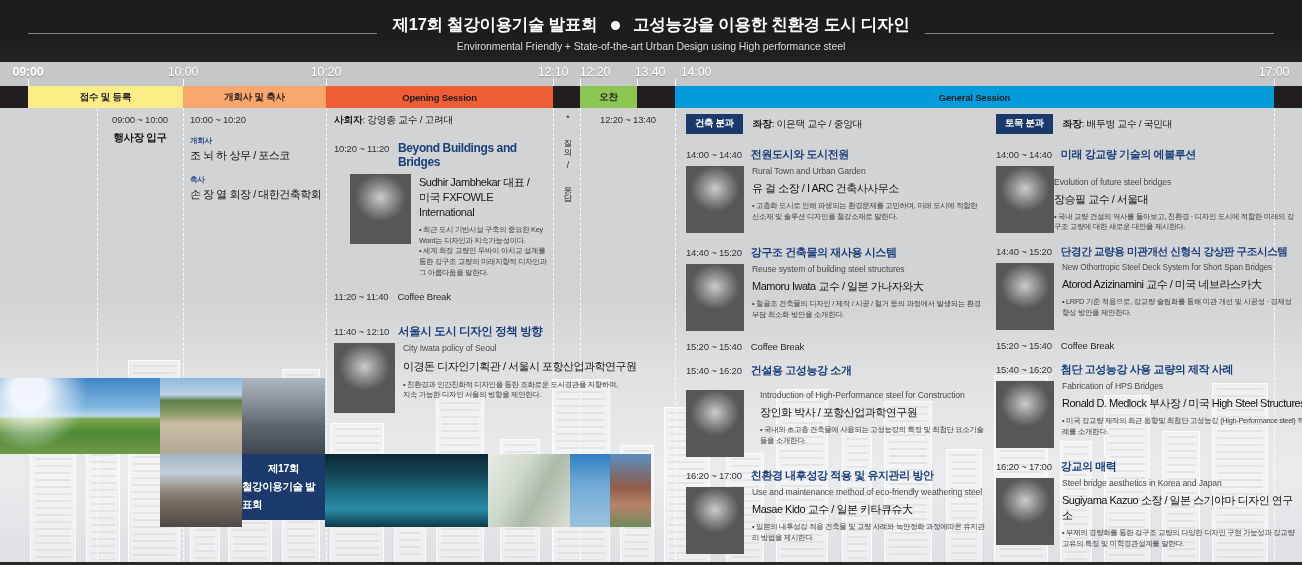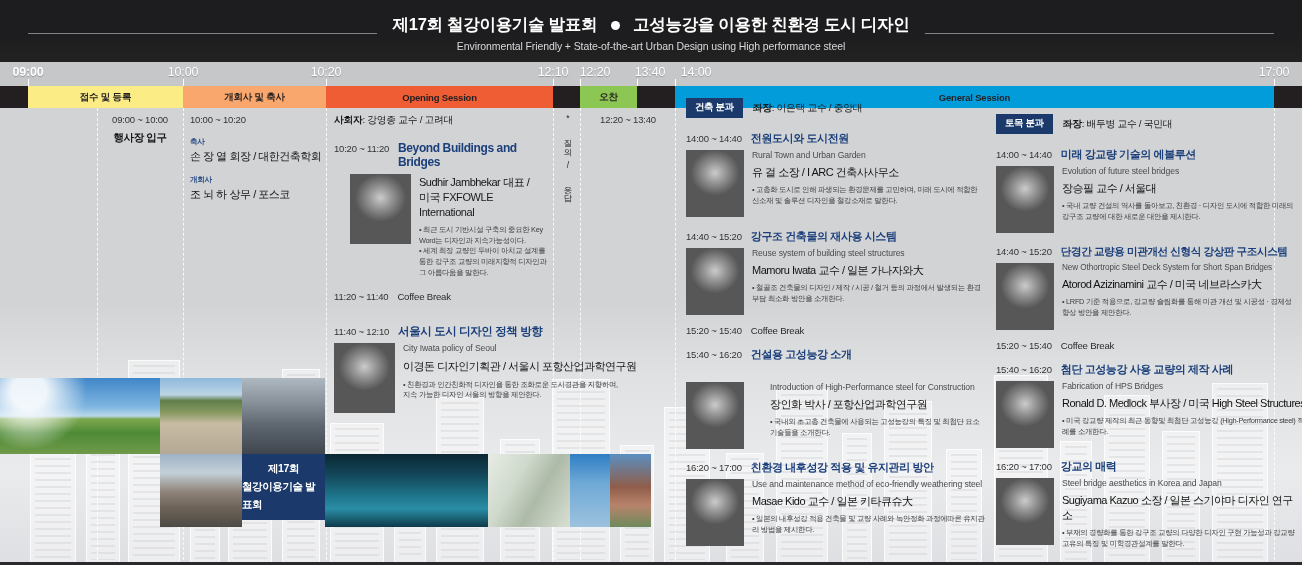--- a/index.html
+++ b/index.html
@@ -217,35 +217,35 @@
 <div class="vguide" style="left:1274px;"></div>
 
 <div class="col" style="left:100px; top:114px; width:80px; text-align:center;">
   <div class="time">09:00 ~ 10:00</div>
   <div style="font-size:10.5px; font-weight:bold; color:#121212; letter-spacing:-0.4px; margin-top:6px;">행사장 입구</div>
 </div>
 
 <div class="col" style="left:190px; top:114px; width:132px;">
   <div class="time">10:00 ~ 10:20</div>
 
+  <div style="margin-top:11px;">
+    <div class="small-label">개회사</div>
+    <div class="big-name" style="margin-top:2px;">
+      <span>조 뇌 하</span>
+      <span>상무 / 포스코</span>
+    </div>
+  </div>
+
   <div style="margin-top:12px;">
     <div class="small-label">축사</div>
     <div class="big-name" style="margin-top:2px;">
       <span>손 장 열</span>
       <span>회장 / 대한건축학회</span>
     </div>
   </div>
-
-  <div style="margin-top:11px;">
-    <div class="small-label">개회사</div>
-    <div class="big-name" style="margin-top:2px;">
-      <span>조 뇌 하</span>
-      <span>상무 / 포스코</span>
-    </div>
-  </div>
 </div>
 
 <div class="col" style="left:334px; top:114px; width:214px;">
 
   <div class="chair">
     <b>사회자</b><span>: 강영종 교수 / 고려대</span>
   </div>
 
   <div style="margin-top:14px; position:relative;">
     <div style="display:flex; align-items:baseline; gap:9px;">
@@ -297,21 +297,21 @@
     </div>
   </div>
 </div>
 
 <div id="qa-col" style="writing-mode:vertical-rl; text-orientation:upright; height:86px;">* 질의 / 응답</div>
 
 <div class="col" style="left:586px; top:114px; width:84px; text-align:center;">
   <div class="time">12:20 ~ 13:40</div>
 </div>
 
-<div class="col" style="left:686px; top:98px; width:300px;">
+<div class="col" style="left:686px; top:114px; width:300px;">
 
   <div style="display:flex; align-items:center; gap:10px;">
     <span class="badge">건축 분과</span>
     <span class="chair">
       <b>좌장</b><span>: 이은택 교수 / 중앙대</span>
     </span>
   </div>
 
   <div style="margin-top:13px;">
     <div style="display:flex; align-items:baseline; gap:9px;">
@@ -360,21 +360,21 @@
   <div style="margin-top:10px; display:flex; gap:9px; align-items:baseline;">
     <div class="time">15:20 ~ 15:40</div>
     <div class="coffee">Coffee Break</div>
   </div>
 
   <div style="margin-top:11px;">
     <div style="display:flex; align-items:baseline; gap:9px;">
       <div class="time">15:40 ~ 16:20</div>
       <div class="ko-title">건설용 고성능강 소개</div>
     </div>
-    <div style="display:flex; gap:26px; margin-top:20px;">
+    <div style="display:flex; gap:16px; margin-top:12px;">
       <div class="photo" style="width:58px; height:67px; flex:none;">
           <div class="photo-inner"></div>
         </div>
       <div style="flex:1;">
         <div class="en-sub">Introduction of High-Performance steel for Construction</div>
         <div class="big-name" style="font-size:11.5px; margin-top:5px;">
           <span>장인화</span>
           <span>박사 / 포항산업과학연구원</span>
         </div>
         <ul class="bullets" style="list-style:none; margin-top:5px;">
@@ -414,21 +414,21 @@
     <span class="chair">
       <b>좌장</b><span>: 배두병 교수 / 국민대</span>
     </span>
   </div>
 
   <div style="margin-top:13px;">
     <div style="display:flex; align-items:baseline; gap:9px;">
       <div class="time">14:00 ~ 14:40</div>
       <div class="ko-title">미래 강교량 기술의 에볼루션</div>
     </div>
-    <div style="display:flex; gap:8px; margin-top:4px;">
+    <div style="display:flex; gap:0; margin-top:4px;align-items:flex-end;">
       <div class="photo" style="width:58px; height:67px; flex:none;">
           <div class="photo-inner"></div>
         </div>
       <div style="flex:1;">
         <div class="en-sub">Evolution of future steel bridges</div>
         <div class="big-name" style="font-size:11.5px; margin-top:5px;">
           <span>장승필</span>
           <span>교수 / 서울대</span>
         </div>
         <ul class="bullets" style="list-style:none; margin-top:5px;">

